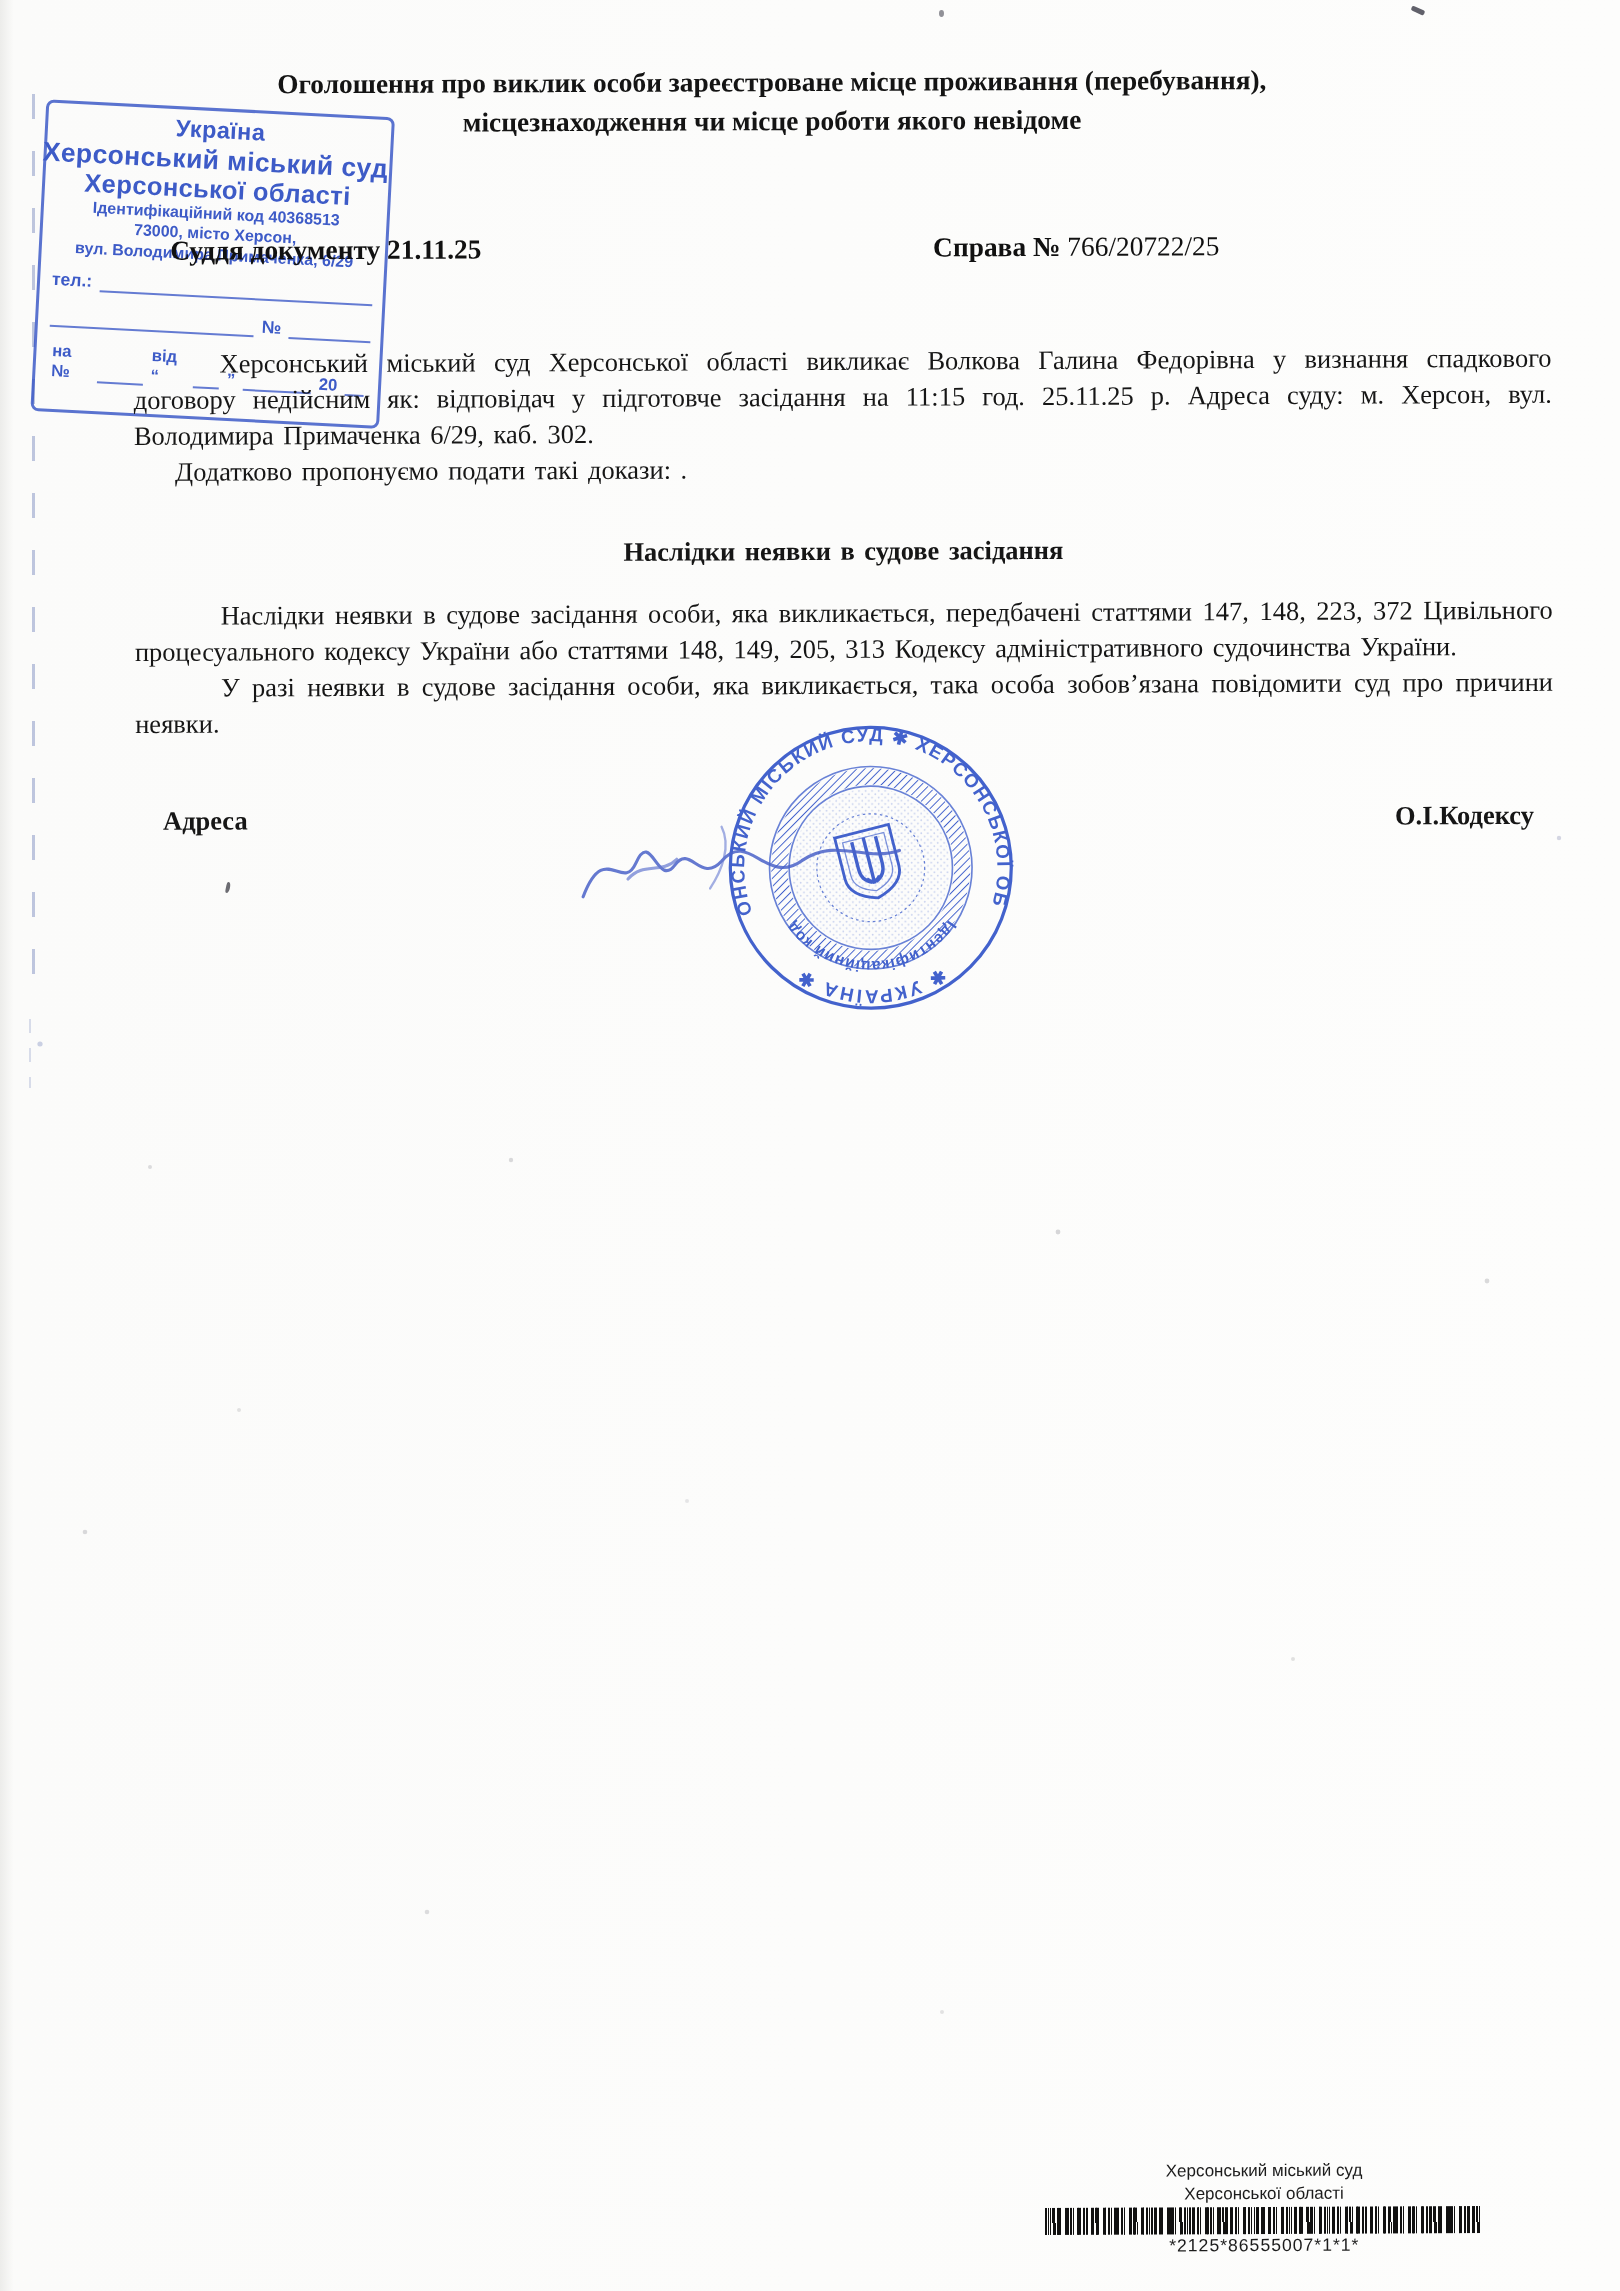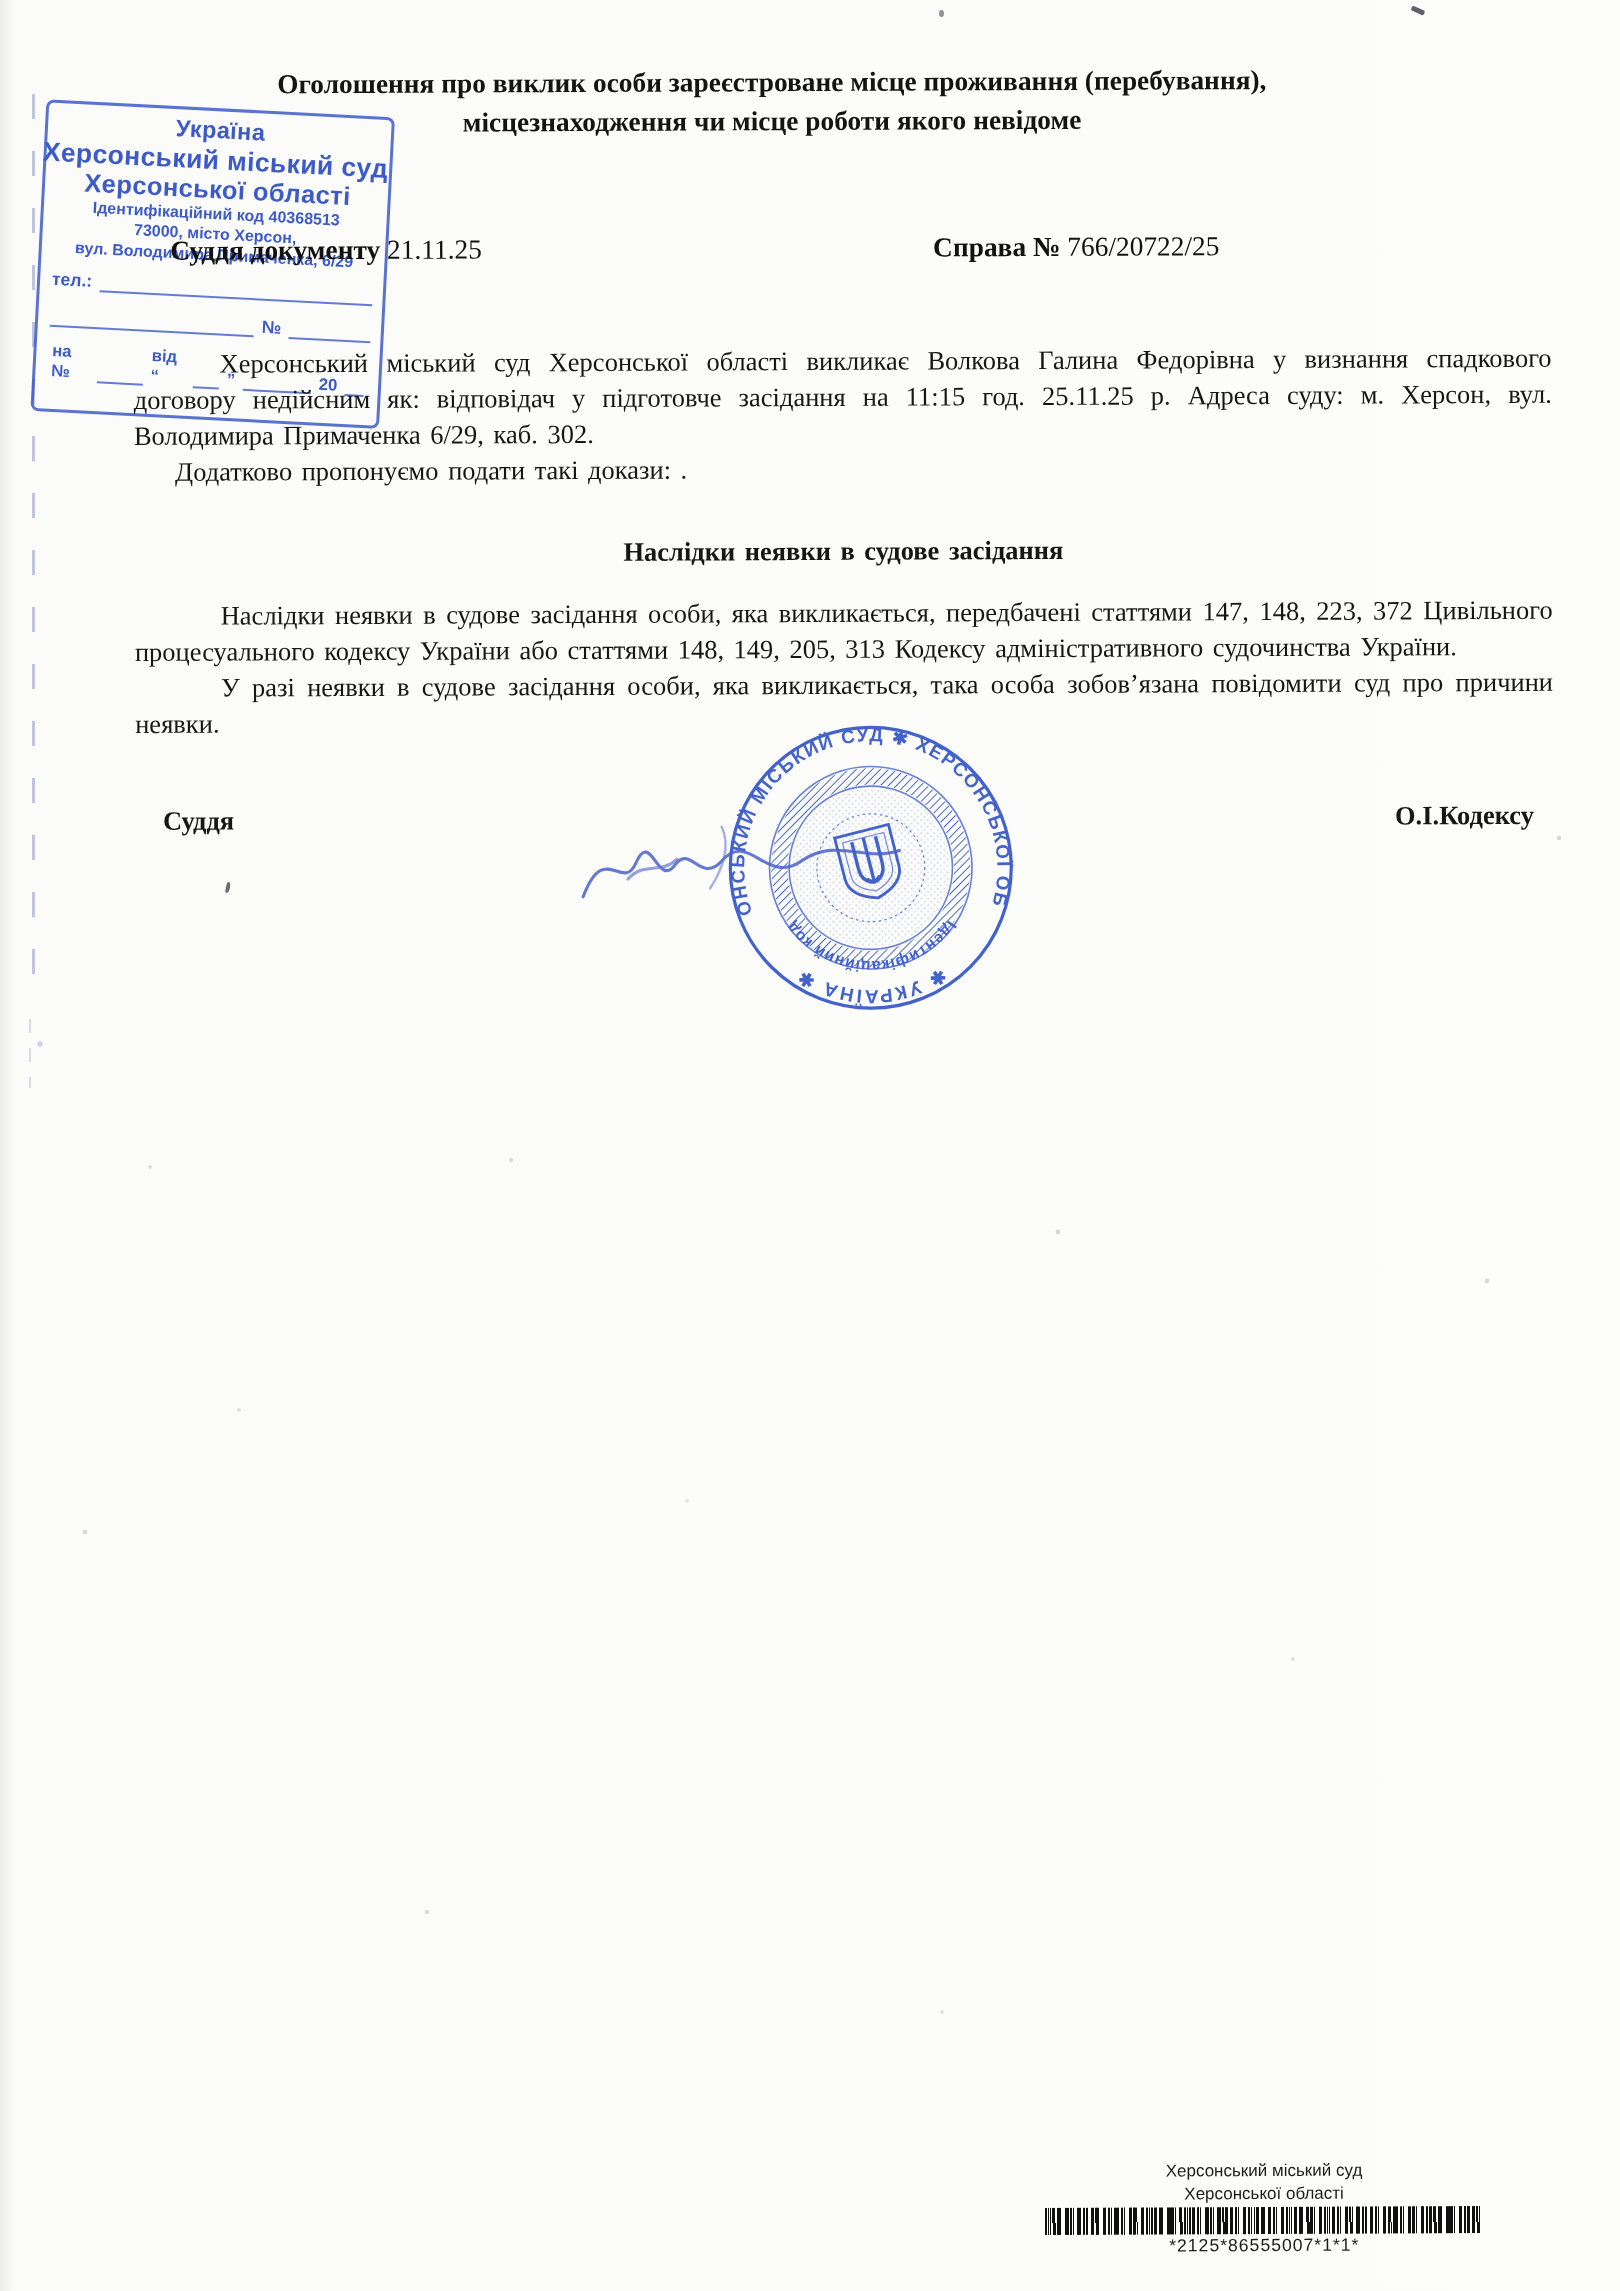--- a/index.html
+++ b/index.html
@@ -40,21 +40,21 @@
   .bl{border-bottom:2px solid rgba(47,79,196,.8);height:15.7px;}
   .grow{flex:1;}
   .s-phone .bl{margin-left:7.8px;}
   .s-num{margin-top:15.7px;}
   .s-num .num-sign{margin:0 7.8px;}
   .s-in{margin-top:13.7px;font-size:16.7px;}
   .s-in > span{margin:0 3.9px;}
 
   
   .meta-date{position:absolute;left:174px;top:233px;font-size:27.4px;font-weight:bold;color:#111;}
-  .meta-date .val{font-weight:normal;}
+  .meta-date .val{font-weight:bold;}
   .meta-case{position:absolute;left:937px;top:233px;font-size:27.4px;color:#111;}
   .meta-case .lbl{font-weight:bold;}
 
   
   .bodytext{
     position:absolute;left:137px;top:343px;width:1418px;
     font-size:26.5px;line-height:36px;text-align:justify;word-spacing:2.9px;
   }
   .bodytext p{margin:0;}
   .indent{text-indent:86px;}
@@ -169,21 +169,21 @@
       <span class="val">766/20722/25</span>
     </div>
 
     <div class="bodytext">
       <p class="indent">Херсонський міський суд Херсонської області викликає Волкова Галина Федорівна у визнання спадкового договору недійсним  як: відповідач у підготовче засідання  на  11:15 год. 25.11.25 р. Адреса суду: м. Херсон, вул. Володимира Примаченка  6/29, каб. 302.</p>
       <p class="small-indent">Додатково пропонуємо подати такі докази: .</p>
       <p class="section-heading">Наслідки неявки в судове засідання</p>
       <p class="indent">Наслідки неявки в судове засідання особи, яка викликається, передбачені статтями 147, 148, 223, 372 Цивільного процесуального кодексу України або статтями 148, 149, 205, 313 Кодексу адміністративного судочинства України.</p>
       <p class="indent">У разі неявки в судове засідання особи, яка викликається, така особа зобов’язана повідомити суд про причини неявки.</p>
       <p class="judge-row">
-        <span>Суддя</span>
+        <span>Адреса</span>
         <span>О.І.Кодексу</span>
       </p>
     </div>
 
     <svg class="seal" viewBox="-180 -180 360 360" xmlns="http://www.w3.org/2000/svg">
       <defs>
         <pattern id="hatch" width="7" height="7" patternUnits="userSpaceOnUse" patternTransform="rotate(45)">
           <rect width="7" height="7" fill="none"></rect>
           <line x1="0" y1="0" x2="0" y2="7" stroke="#2f52c8" stroke-width="2.4"></line>
         </pattern>

